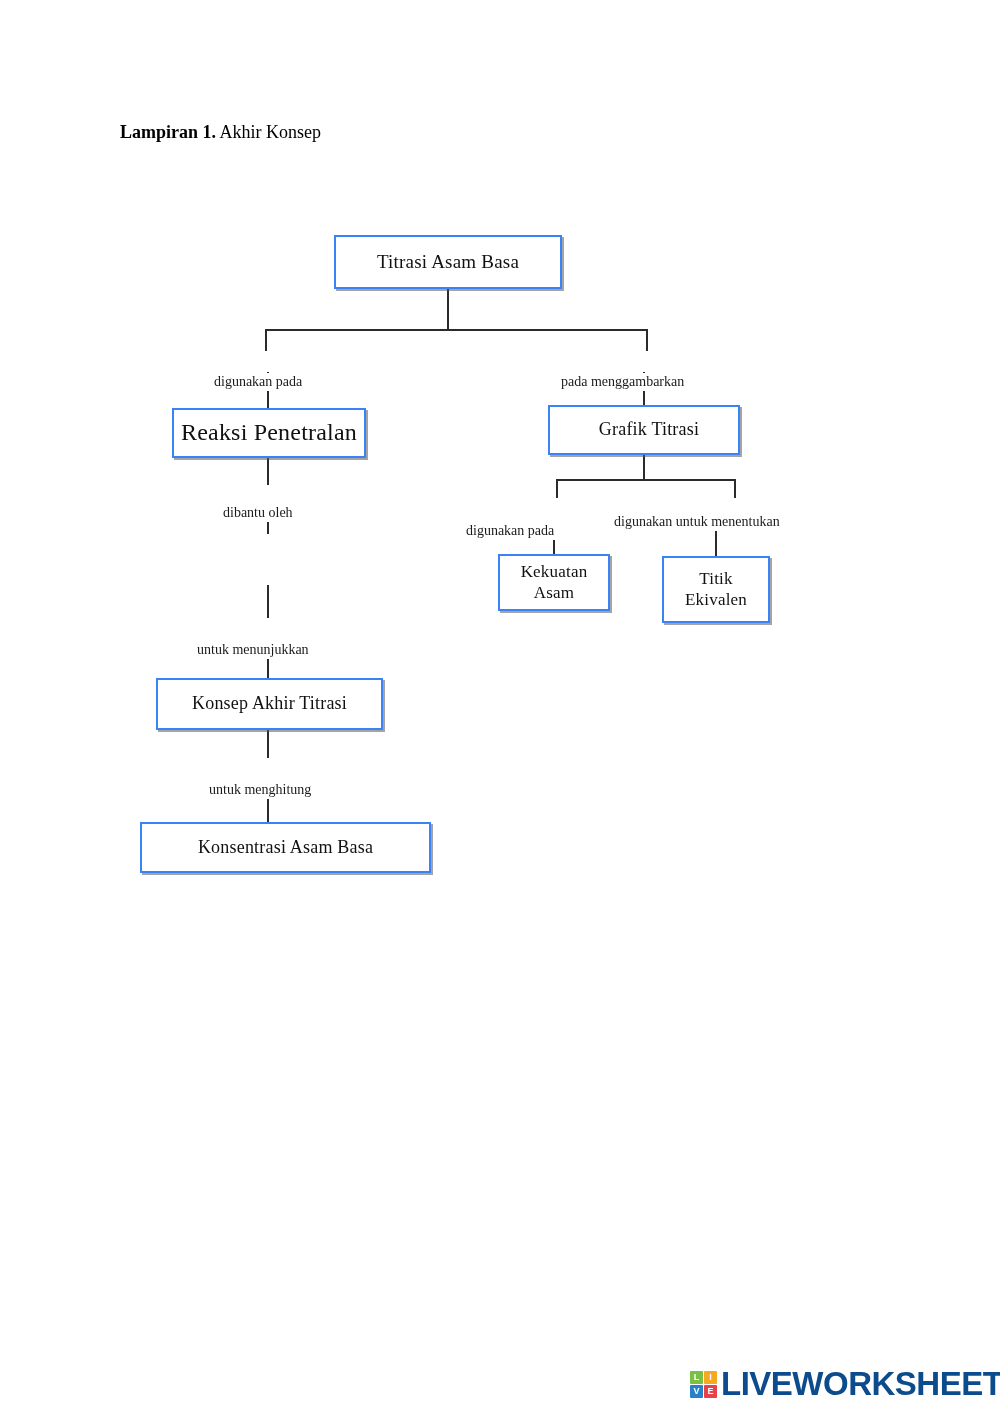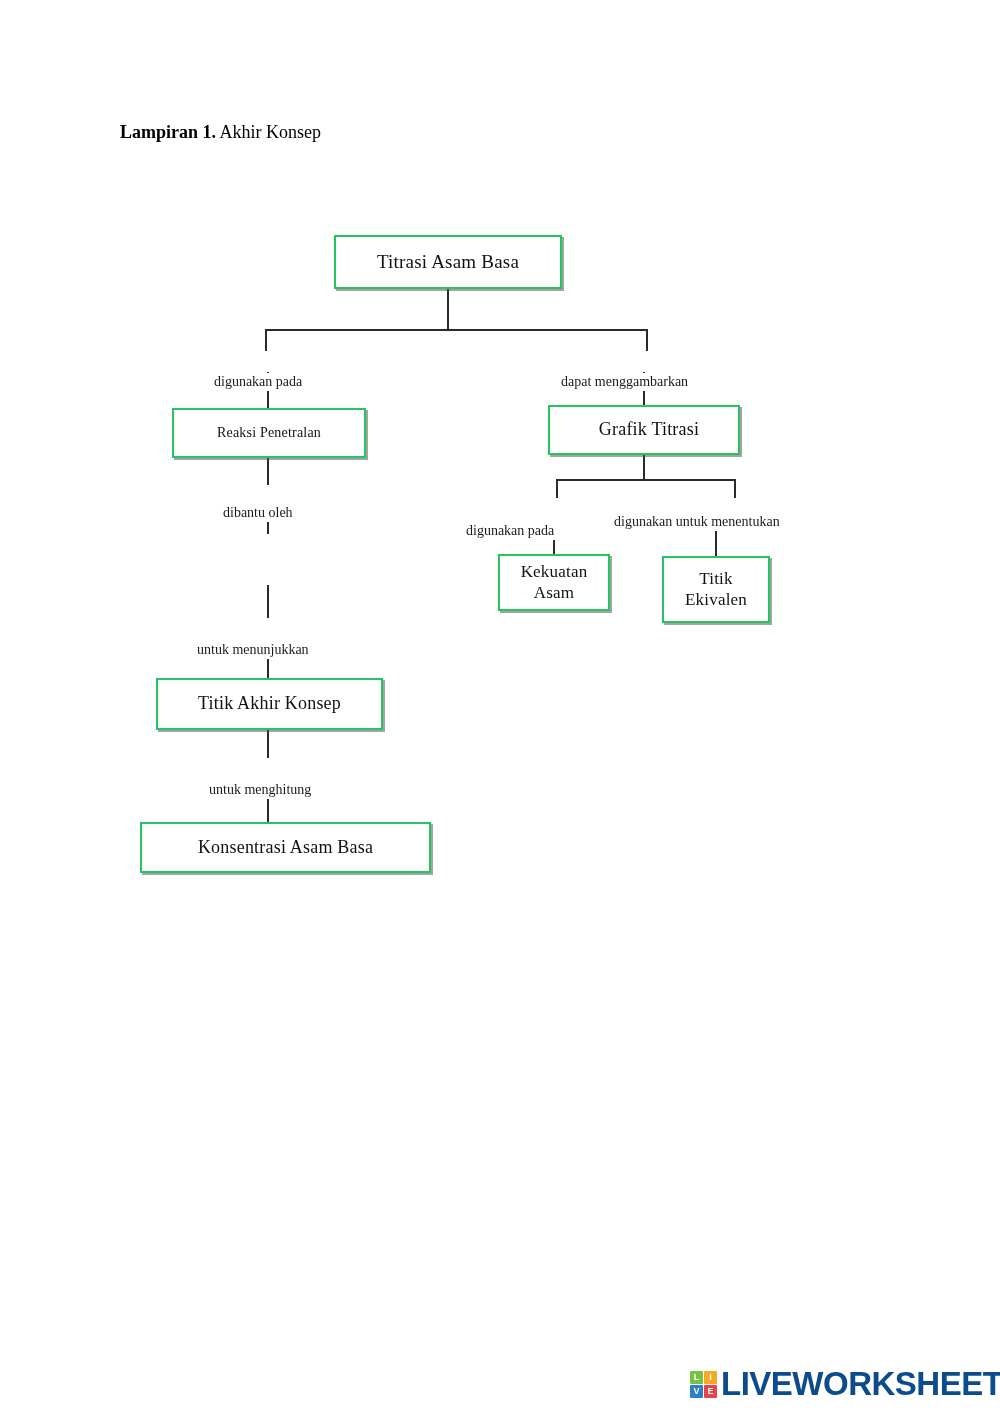--- a/index.html
+++ b/index.html
@@ -38,39 +38,39 @@
     left: 0;
     top: 0;
     width: 1000px;
     height: 1000px;
   }
 
   .node {
     position: absolute;
     box-sizing: border-box;
     background: #ffffff;
-    border: 2px solid #22c55e;
+    border: 2px solid #3b82f6;
     box-shadow: 2px 2px 0 rgba(90,90,90,0.55);
     display: flex;
     align-items: center;
     justify-content: center;
     text-align: center;
     font-family: "Liberation Serif", "DejaVu Serif", serif;
     color: #111111;
     letter-spacing: 0.2px;
   }
   .node .node-text {
     display: block;
     white-space: pre-line;
     line-height: 1.22;
   }
 
   
   #node-titrasi        { left: 334px; top: 235px; width: 228px; height: 54px; font-size: 19px; }
-  #node-reaksi         { left: 172px; top: 408px; width: 194px; height: 50px; font-size: 14px; }
+  #node-reaksi         { left: 172px; top: 408px; width: 194px; height: 50px; font-size: 24px; }
   #node-indikator      { left: 157px; top: 533px; width: 225px; height: 52px; font-size: 18px; }
   #node-titik-akhir    { left: 156px; top: 678px; width: 227px; height: 52px; font-size: 18px; }
   #node-konsentrasi    { left: 140px; top: 822px; width: 291px; height: 51px; font-size: 18px; }
   #node-grafik         { left: 548px; top: 405px; width: 192px; height: 50px; font-size: 18px; padding-left: 10px; }
   #node-kekuatan       { left: 498px; top: 554px; width: 112px; height: 57px; font-size: 17px; }
   #node-ekivalen       { left: 662px; top: 556px; width: 108px; height: 67px; font-size: 17px; }
 
   
   .conn {
     position: absolute;
@@ -167,21 +167,21 @@
   <div class="node" id="node-titrasi">
     <span class="node-text">Titrasi Asam Basa</span>
   </div>
 
   <div class="node" id="node-reaksi">
     <span class="node-text">Reaksi Penetralan</span>
   </div>
 
 
   <div class="node" id="node-titik-akhir">
-    <span class="node-text">Titik Akhir Konsep</span>
+    <span class="node-text">Konsep Akhir Titrasi</span>
   </div>
 
   <div class="node" id="node-konsentrasi">
     <span class="node-text">Konsentrasi Asam Basa</span>
   </div>
 
   <div class="node" id="node-grafik">
     <span class="node-text">Grafik Titrasi</span>
   </div>
 
@@ -189,21 +189,21 @@
     <span class="node-text">Kekuatan
 Asam</span>
   </div>
 
   <div class="node" id="node-ekivalen">
     <span class="node-text">Titik
 Ekivalen</span>
   </div>
 
   <div class="edge-label" style="left:211px; top:351px;">digunakan pada</div>
-  <div class="edge-label" style="left:558px; top:351px;">dapat menggambarkan</div>
+  <div class="edge-label" style="left:558px; top:351px;">pada menggambarkan</div>
   <div class="edge-label" style="left:220px; top:482px;">dibantu oleh</div>
   <div class="edge-label" style="left:194px; top:619px;">untuk menunjukkan</div>
   <div class="edge-label" style="left:206px; top:759px;">untuk menghitung</div>
   <div class="edge-label" style="left:463px; top:500px;">digunakan pada</div>
   <div class="edge-label" style="left:611px; top:491px;">digunakan untuk menentukan</div>
 
 </div>
 
 <div id="footer-logo">
   <div id="logo-tiles">

